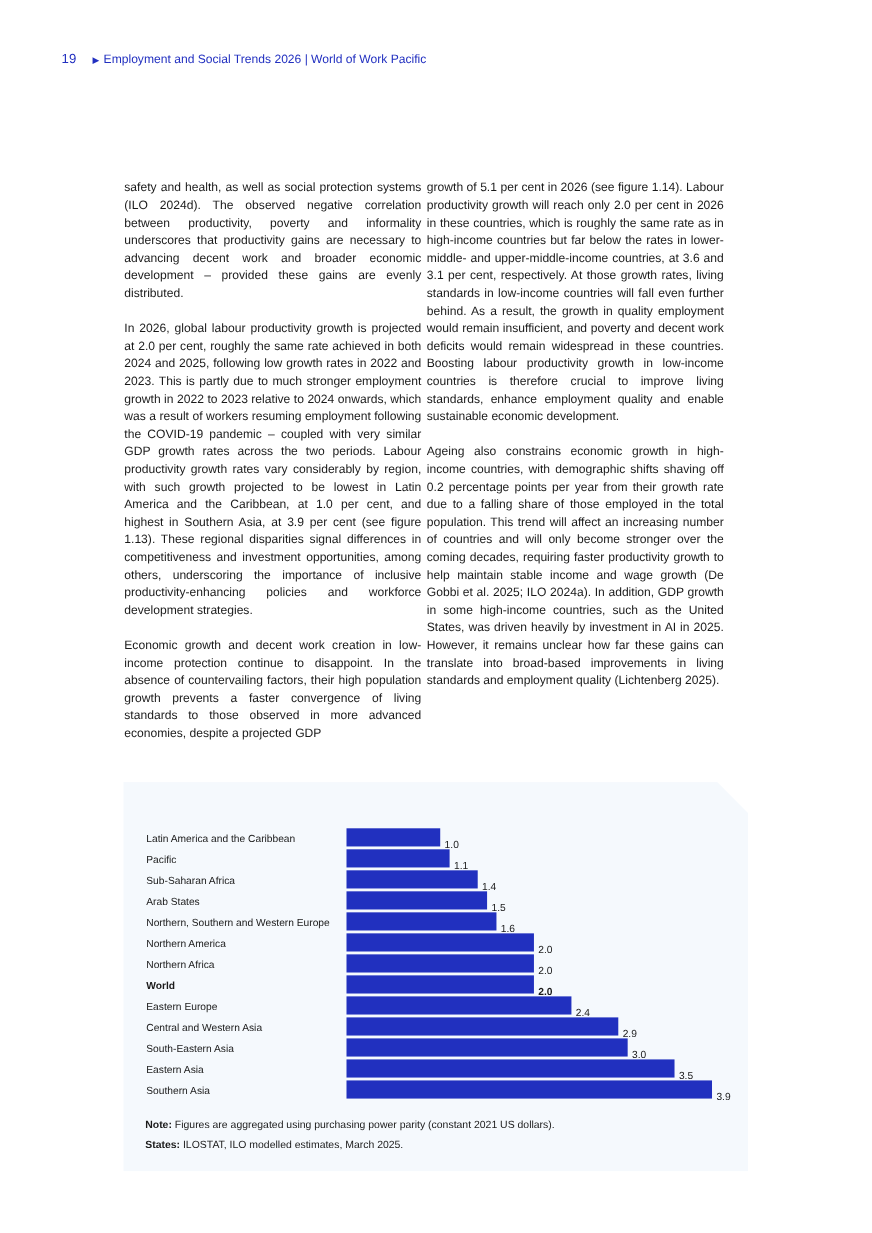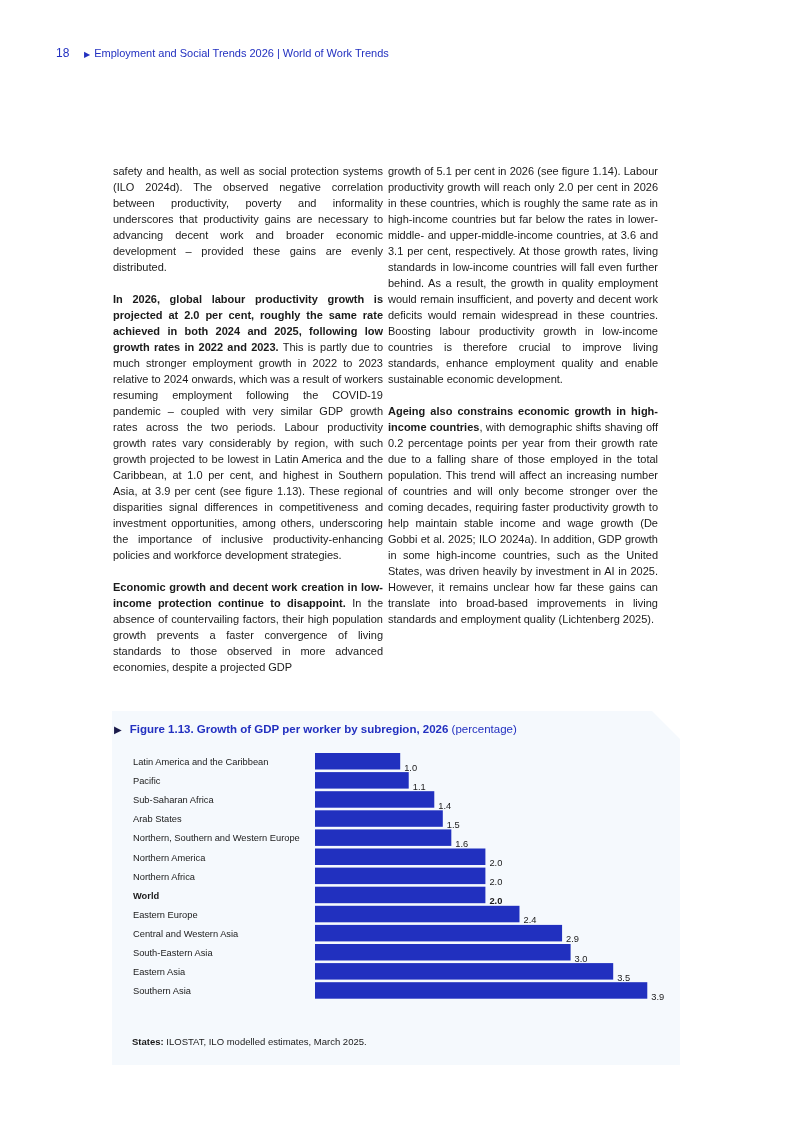--- a/index.html
+++ b/index.html
@@ -6,51 +6,48 @@
   body { width: 793px; height: 1121px; position: relative; font-family: "Liberation Sans", sans-serif; color: #1a1a1a; overflow: hidden; }
   .header { position: absolute; top: 46px; left: 56px; font-size: 11px; color: #2230c0; white-space: nowrap; }
   .header .pg { display: inline-block; width: 28px; color: #2230c0; font-size: 12px; }
   .header .tri { font-size: 8px; margin-right: 4px; }
   .header .title { font-weight: normal; }
   .header .sep { color: #2230c0; margin: 0 3px; }
   .col { position: absolute; top: 163px; width: 270px; font-size: 11px; line-height: 16px; text-align: justify; }
   .col.left { left: 113px; }
   .col.right { left: 388px; }
   .col p { margin: 0 0 16px 0; }
-  .col b { font-weight: bold; }
+  .col b { font-weight: normal; }
   .figure { position: absolute; left: 112px; top: 711px; width: 568px; height: 354px; background: #f5f9fd; clip-path: polygon(0 0, 540px 0, 568px 28px, 568px 100%, 0 100%); }
   .fig-title { position: absolute; left: 2px; top: 12px; font-size: 11.5px; color: #2230c0; white-space: nowrap; }
   .fig-title .tri { color: #1a1a4a; font-size: 10px; margin-right: 8px; }
   .fig-title b { font-weight: bold; }
   .chart { position: absolute; left: 0; top: 0; width: 568px; height: 354px; }
   .note { position: absolute; left: 20px; font-size: 9.5px; color: #1a1a1a; white-space: nowrap; }
   .note b { font-weight: bold; }
 </style>
 </head>
 <body>
 
 <div class="header">
-  <span class="pg">18</span><span class="tri">▶</span><span class="title">Employment and Social Trends 2026</span><span class="sep">|</span><span>World of Work Trends</span>
+  <span class="pg">19</span><span class="tri">▶</span><span class="title">Employment and Social Trends 2026</span><span class="sep">|</span><span>World of Work Pacific</span>
 </div>
 
 <div class="col left">
   <p><span>safety and health, as well as social protection systems (ILO 2024d). The observed negative correlation between productivity, poverty and informality underscores that productivity gains are necessary to advancing decent work and broader economic development – provided these gains are evenly distributed.</span></p>
   <p><b>In 2026, global labour productivity growth is projected at 2.0 per cent, roughly the same rate achieved in both 2024 and 2025, following low growth rates in 2022 and 2023.</b><span> This is partly due to much stronger employment growth in 2022 to 2023 relative to 2024 onwards, which was a result of workers resuming employment following the COVID-19 pandemic – coupled with very similar GDP growth rates across the two periods. Labour productivity growth rates vary considerably by region, with such growth projected to be lowest in Latin America and the Caribbean, at 1.0 per cent, and highest in Southern Asia, at 3.9 per cent (see figure 1.13). These regional disparities signal differences in competitiveness and investment opportunities, among others, underscoring the importance of inclusive productivity-enhancing policies and workforce development strategies.</span></p>
   <p><b>Economic growth and decent work creation in low-income protection continue to disappoint.</b><span> In the absence of countervailing factors, their high population growth prevents a faster convergence of living standards to those observed in more advanced economies, despite a projected GDP</span></p>
 </div>
 
 <div class="col right">
   <p><span>growth of 5.1 per cent in 2026 (see figure 1.14). Labour productivity growth will reach only 2.0 per cent in 2026 in these countries, which is roughly the same rate as in high-income countries but far below the rates in lower-middle- and upper-middle-income countries, at 3.6 and 3.1 per cent, respectively. At those growth rates, living standards in low-income countries will fall even further behind. As a result, the growth in quality employment would remain insufficient, and poverty and decent work deficits would remain widespread in these countries. Boosting labour productivity growth in low-income countries is therefore crucial to improve living standards, enhance employment quality and enable sustainable economic development.</span></p>
   <p><b>Ageing also constrains economic growth in high-income countries</b><span>, with demographic shifts shaving off 0.2 percentage points per year from their growth rate due to a falling share of those employed in the total population. This trend will affect an increasing number of countries and will only become stronger over the coming decades, requiring faster productivity growth to help maintain stable income and wage growth (De Gobbi et al. 2025; ILO 2024a). In addition, GDP growth in some high-income countries, such as the United States, was driven heavily by investment in AI in 2025. However, it remains unclear how far these gains can translate into broad-based improvements in living standards and employment quality (Lichtenberg 2025).</span></p>
 </div>
 
 <div class="figure">
-  <div class="fig-title">
-    <span class="tri">▶</span><b>Figure 1.13. Growth of GDP per worker by subregion, 2026</b><span> (percentage)</span>
-  </div>
   <svg class="chart" id="chart" xmlns="http://www.w3.org/2000/svg">
       <text x="21" y="54" font-size="9.3" font-family="&quot;Liberation Sans&quot;, sans-serif" fill="#1a1a1a">Latin America and the Caribbean</text>
       <rect x="203" y="42" width="85.2" height="16.5" fill="#2130bf"></rect>
       <text x="292.2" y="59.5" font-size="9.3" font-family="&quot;Liberation Sans&quot;, sans-serif" fill="#1a1a1a">1.0</text>
       <text x="21" y="73.1" font-size="9.3" font-family="&quot;Liberation Sans&quot;, sans-serif" fill="#1a1a1a">Pacific</text>
       <rect x="203" y="61.1" width="93.72000000000001" height="16.5" fill="#2130bf"></rect>
       <text x="300.72" y="78.6" font-size="9.3" font-family="&quot;Liberation Sans&quot;, sans-serif" fill="#1a1a1a">1.1</text>
       <text x="21" y="92.2" font-size="9.3" font-family="&quot;Liberation Sans&quot;, sans-serif" fill="#1a1a1a">Sub-Saharan Africa</text>
       <rect x="203" y="80.2" width="119.28" height="16.5" fill="#2130bf"></rect>
       <text x="326.28" y="97.7" font-size="9.3" font-family="&quot;Liberation Sans&quot;, sans-serif" fill="#1a1a1a">1.4</text>
@@ -78,14 +75,15 @@
       <text x="21" y="245" font-size="9.3" font-family="&quot;Liberation Sans&quot;, sans-serif" fill="#1a1a1a">South-Eastern Asia</text>
       <rect x="203" y="233" width="255.60000000000002" height="16.5" fill="#2130bf"></rect>
       <text x="462.6" y="250.5" font-size="9.3" font-family="&quot;Liberation Sans&quot;, sans-serif" fill="#1a1a1a">3.0</text>
       <text x="21" y="264.1" font-size="9.3" font-family="&quot;Liberation Sans&quot;, sans-serif" fill="#1a1a1a">Eastern Asia</text>
       <rect x="203" y="252.10000000000002" width="298.2" height="16.5" fill="#2130bf"></rect>
       <text x="505.2" y="269.6" font-size="9.3" font-family="&quot;Liberation Sans&quot;, sans-serif" fill="#1a1a1a">3.5</text>
       <text x="21" y="283.20000000000005" font-size="9.3" font-family="&quot;Liberation Sans&quot;, sans-serif" fill="#1a1a1a">Southern Asia</text>
       <rect x="203" y="271.20000000000005" width="332.28000000000003" height="16.5" fill="#2130bf"></rect>
       <text x="539.28" y="288.70000000000005" font-size="9.3" font-family="&quot;Liberation Sans&quot;, sans-serif" fill="#1a1a1a">3.9</text>
     </svg>
+  <div class="note" style="top:306px;"><b>Note:</b><span> Figures are aggregated using purchasing power parity (constant 2021 US dollars).</span></div>
   <div class="note" style="top:325px;"><b>States:</b><span> ILOSTAT, ILO modelled estimates, March 2025.</span></div>
 </div>
 
 </body></html>

